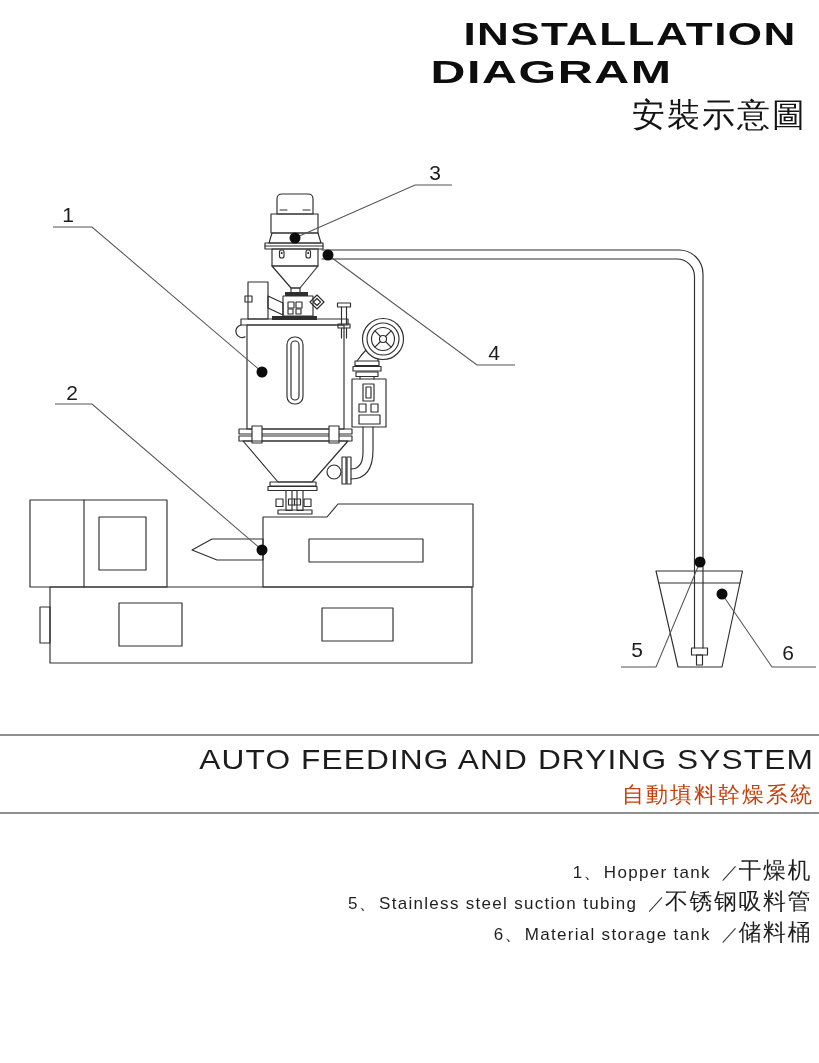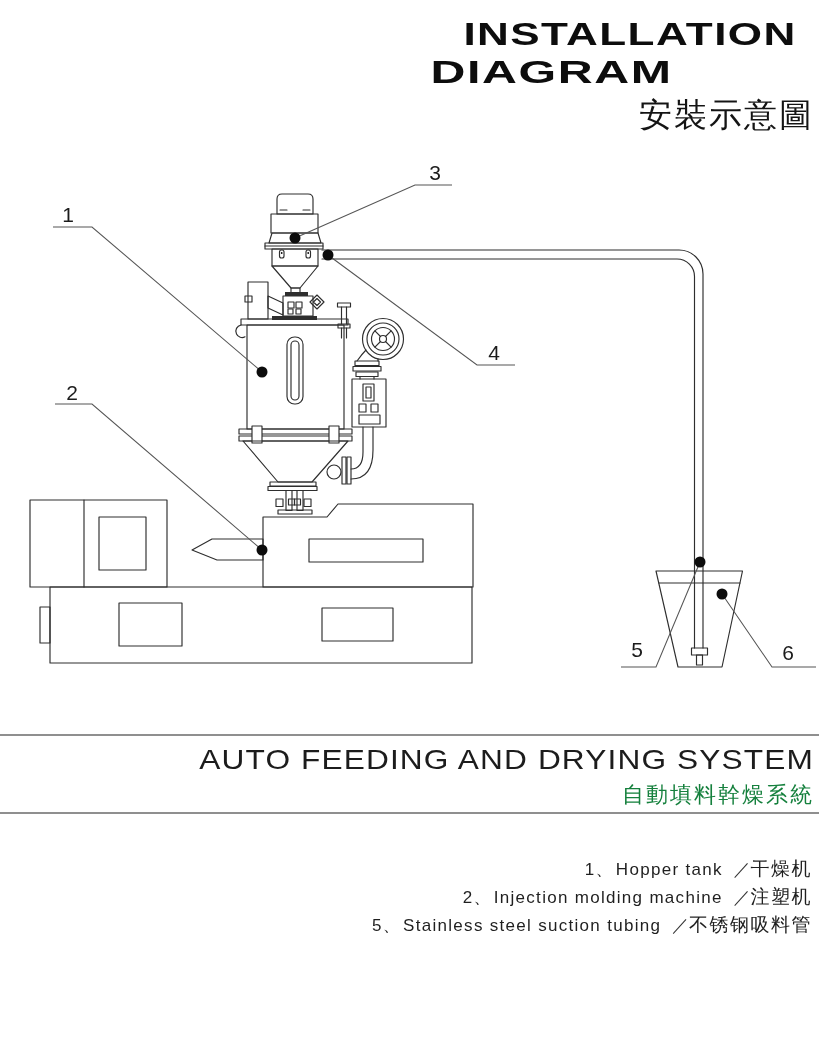--- a/index.html
+++ b/index.html
@@ -5,34 +5,34 @@
   html,body{margin:0;padding:0;}
   body{
     width:819px;height:1063px;position:relative;background:#ffffff;
     font-family:"Liberation Sans",sans-serif;overflow:hidden;color:#111;
   }
   
   .hdr{position:absolute;top:16px;right:22px;}
   .hdr .t{font-weight:bold;color:#0d0d0d;line-height:38px;white-space:nowrap;}
   .hdr .t1{font-size:31px;letter-spacing:1px;transform:scaleX(1.42);transform-origin:100% 50%;}
   .hdr .t2{font-size:31px;letter-spacing:1px;transform:scaleX(1.56);transform-origin:100% 50%;}
-  .hdr-zh{position:absolute;top:93px;right:5px;font-size:33px;letter-spacing:2px;color:#141414;white-space:nowrap;}
+  .hdr-zh{position:absolute;top:93px;right:12px;font-size:33px;letter-spacing:2px;color:#141414;white-space:nowrap;}
   
   .rule{position:absolute;left:0;width:819px;height:2px;background:#8f8f8f;}
   
   .sec-en{position:absolute;top:744px;right:5px;font-size:28px;letter-spacing:1px;color:#1c1c1c;
           white-space:nowrap;transform:scaleX(1.13);transform-origin:100% 50%;}
-  .sec-zh{position:absolute;top:780px;right:5px;font-size:22px;letter-spacing:2px;color:#15803d;white-space:nowrap;}
+  .sec-zh{position:absolute;top:780px;right:5px;font-size:22px;letter-spacing:2px;color:#c2410c;white-space:nowrap;}
   
   .legend{position:absolute;top:856px;right:7px;text-align:right;}
   .legend-row{line-height:28px;white-space:nowrap;color:#1f1f1f;}
   .l-num,.l-en{font-size:17px;letter-spacing:1.3px;}
   .l-en{margin-left:2px;}
   .l-sep{font-size:17px;margin-left:6px;color:#333;}
-  .l-zh{font-size:19px;letter-spacing:1.5px;font-family:Liberation Mono, monospace;}
+  .l-zh{font-size:23px;letter-spacing:1.5px;}
   
   svg.diagram{position:absolute;left:0;top:0;}
   .ln{fill:none;stroke:#2e2e2e;stroke-width:1.15;stroke-linejoin:round;stroke-linecap:round;}
   .fillDark{fill:#2e2e2e;stroke:none;}
   .white{fill:#ffffff;}
   .leader{fill:none;stroke:#555;stroke-width:1.05;}
   .dot{fill:#0c0c0c;stroke:none;}
   .calloutNum{font-size:21px;fill:#1b1b1b;font-family:"Liberation Sans",sans-serif;}
 </style>
 </head>
@@ -196,23 +196,23 @@
 <div class="rule" style="top:734px"></div>
 <div class="sec-en">AUTO FEEDING AND DRYING SYSTEM</div>
 <div class="sec-zh">自動填料幹燥系統</div>
 <div class="rule" style="top:812px"></div>
 
 <div class="legend">
   <div class="legend-row">
     <span class="l-num">1、</span><span class="l-en">Hopper tank</span><span class="l-sep"> ／</span><span class="l-zh">干燥机</span>
   </div>
 
-  <div class="legend-row">
-    <span class="l-num">2、</span><span class="l-en">Injection molding machine</span><span class="l-sep"> ／</span><span class="l-zh">注塑机</span>
-  </div>
 
 
 
   <div class="legend-row">
     <span class="l-num">5、</span><span class="l-en">Stainless steel suction tubing</span><span class="l-sep"> ／</span><span class="l-zh">不锈钢吸料管</span>
   </div>
 
+  <div class="legend-row">
+    <span class="l-num">6、</span><span class="l-en">Material storage tank</span><span class="l-sep"> ／</span><span class="l-zh">储料桶</span>
+  </div>
 </div>
 
 </body></html>

